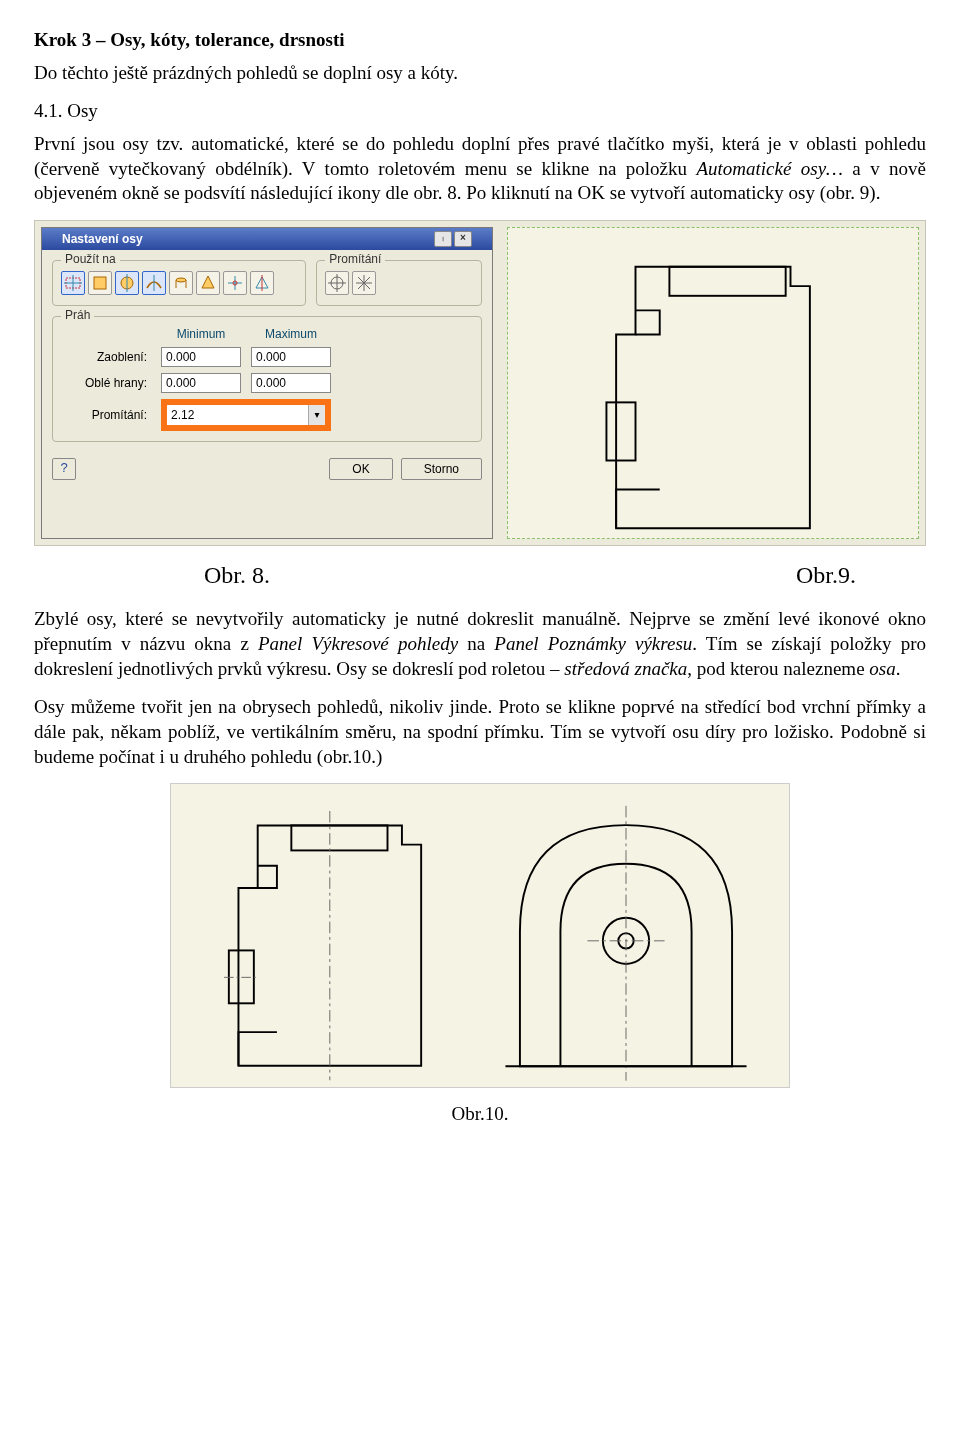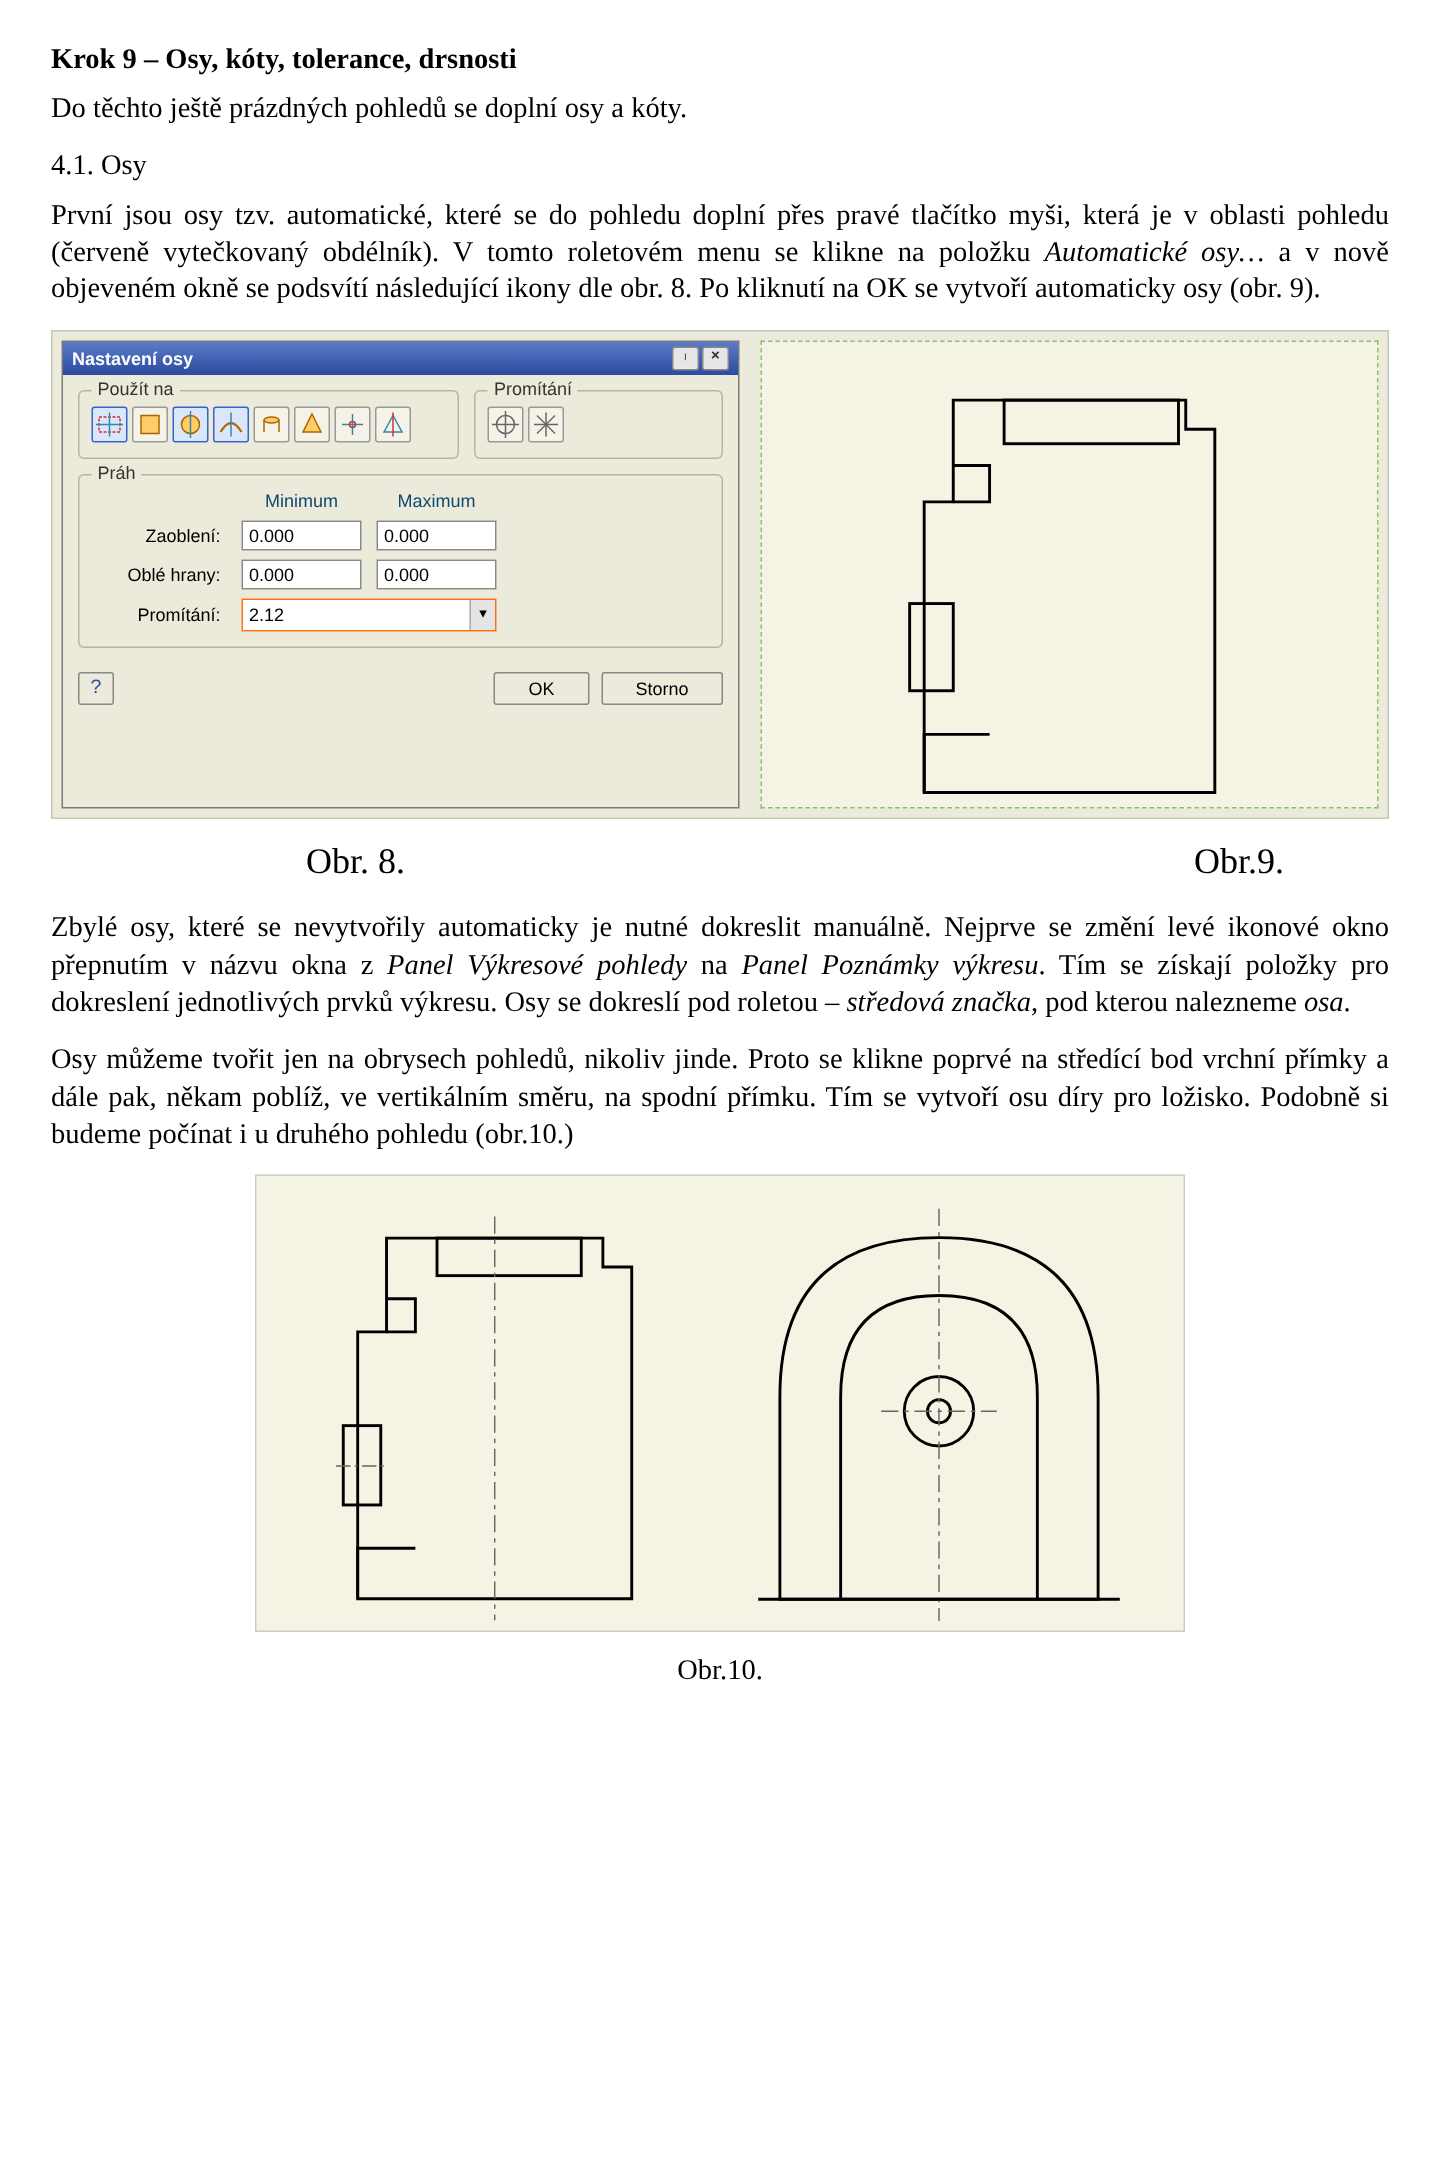--- a/index.html
+++ b/index.html
@@ -30,21 +30,21 @@
   .dialog {
     width: 450px;
     background: #eceadb;
     border: 1px solid #7a7a7a;
     font-family: Tahoma, Arial, sans-serif;
     font-size: 13px;
   }
   .titlebar {
     background: linear-gradient(#5b7cc8, #2b4aa0);
     color: #fff;
-    padding: 3px 6px;
+    padding: 3px 20px;
     display: flex;
     align-items: center;
     justify-content: space-between;
     font-weight: bold;
     font-size: 12px;
   }
   .titlebar-btns { display: flex; gap: 2px; }
   .tb-btn {
     width: 16px; height: 14px;
     background: #e6e6e6;
@@ -97,21 +97,21 @@
   .numfield {
     height: 18px;
     border: 1px solid #888;
     background: #fff;
     font-size: 12px;
     padding: 0 4px;
     text-align: left;
   }
   .combo {
     display: flex;
-    border: 1px solid #f97316;
+    border: 6px solid #f97316;
     background: #fff;
     height: 20px;
   }
   .combo span { flex: 1; padding: 0 4px; font-size: 12px; line-height: 20px; }
   .combo .arrow {
     width: 16px; background: #e4e4e4;
     border-left: 1px solid #aaa;
     text-align: center; font-size: 10px; line-height: 20px;
   }
 
@@ -168,21 +168,21 @@
     align-items: center;
     justify-content: space-around;
     padding: 8px;
     box-sizing: border-box;
   }
   .center-caption { text-align: center; margin-top: 14px; }
 </style>
 </head>
 <body>
 
-<p class="bold">Krok 9 – Osy, kóty, tolerance, drsnosti</p>
+<p class="bold">Krok 3 – Osy, kóty, tolerance, drsnosti</p>
 <p class="para">Do těchto ještě  prázdných  pohledů se doplní  osy a kóty.</p>
 <p>4.1. Osy</p>
 
 <p class="para">
   <span>První jsou osy tzv.  automatické, které  se do pohledu doplní přes pravé tlačítko myši, která je v oblasti pohledu (červeně vytečkovaný obdélník). V tomto roletovém menu se klikne na položku </span><span class="italic">Automatické osy…</span><span> a v nově objeveném okně se podsvítí následující ikony  dle obr. 8. Po kliknutí na OK se vytvoří automaticky osy (obr. 9).</span>
 </p>
 
 <div class="figure-block">
 
   <div class="dialog">

